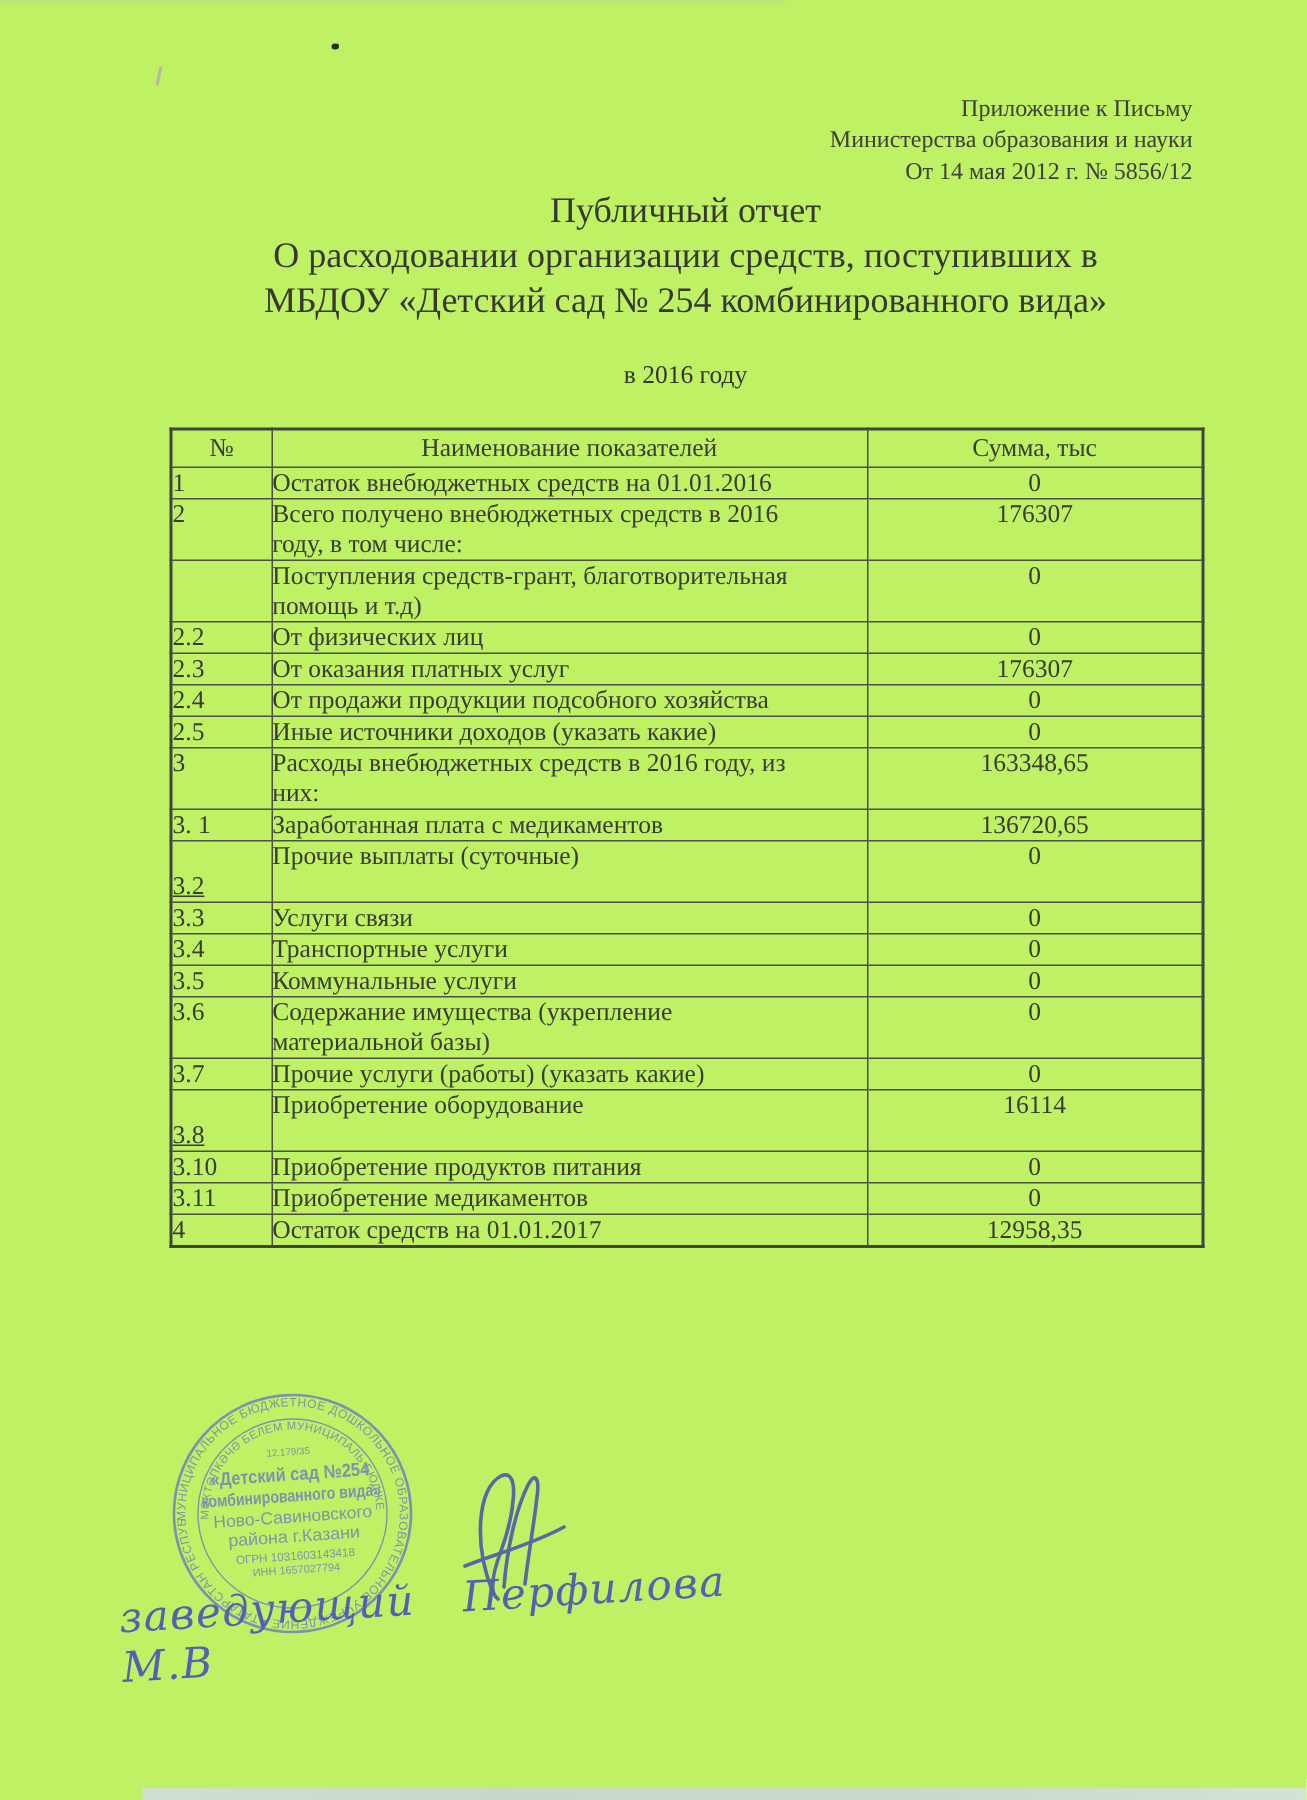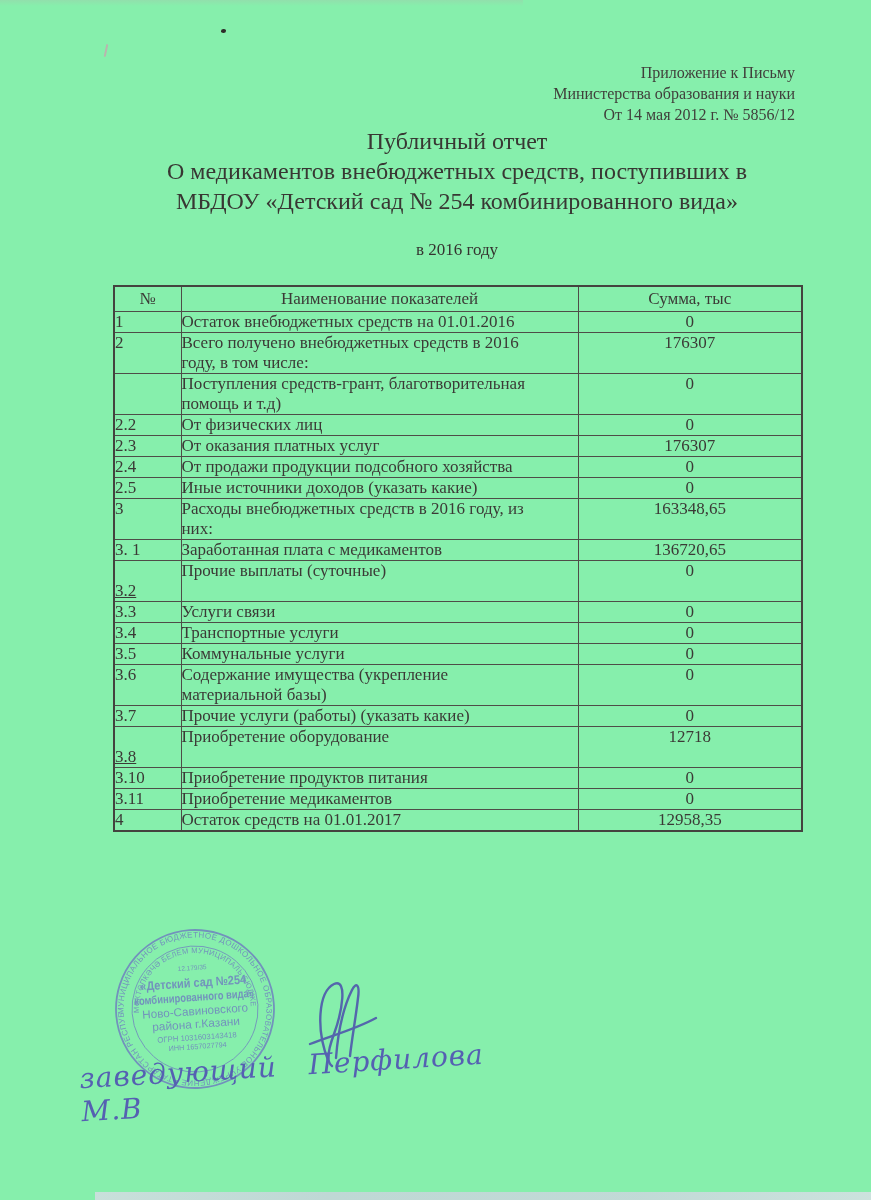--- a/index.html
+++ b/index.html
@@ -1,18 +1,18 @@
 <!DOCTYPE html>
 <html><head>
 <meta charset="utf-8">
 <style>
   html,body { margin:0; padding:0; }
   .page {
     position:relative; width:871px; height:1200px;
-    background:#86efac; overflow:hidden;
+    background:#bef264; overflow:hidden;
     font-family:"Liberation Serif", serif; color:#3b3a36;
   }
   
   .dot-artifact { position:absolute; left:221px; top:29px; width:5px; height:4px;
     background:#2e2c29; border-radius:50% 40% 50% 45%; }
   .pen-artifact { position:absolute; left:105px; top:44px; width:2px; height:13px;
     background:#b9b5ae; transform:rotate(12deg); border-radius:2px; }
   .bottom-band { position:absolute; left:95px; right:0; bottom:0; height:8px;
     background:linear-gradient(to right, #d4dde3, #c9d4dc 30%, #ccd6de 70%, #d8e0e6); opacity:.85; }
   .top-shade { position:absolute; left:0; top:0; width:60%; height:6px;
@@ -55,21 +55,21 @@
   <div class="top-shade"></div>
 
   <div class="ref-block">
     <div>Приложение к Письму</div>
     <div>Министерства образования и науки</div>
     <div>От 14 мая 2012 г. № 5856/12</div>
   </div>
 
   <div class="title-block">
     <div>Публичный отчет</div>
-    <div>О медикаментов внебюджетных средств, поступивших в</div>
+    <div>О расходовании организации средств, поступивших в</div>
     <div>МБДОУ «Детский сад № 254 комбинированного вида»</div>
   </div>
 
   <div class="year-line">в 2016 году</div>
 
   <table class="report">
     <colgroup>
         <col style="width:67px">
         <col style="width:397px">
         <col style="width:224px">
@@ -157,21 +157,21 @@
           <td class="c-sum">0</td>
         </tr>
         <tr>
           <td class="c-num">3.7</td>
           <td class="c-name">Прочие услуги (работы) (указать какие)</td>
           <td class="c-sum">0</td>
         </tr>
         <tr class="tall">
           <td class="c-num">3.8</td>
           <td class="c-name">Приобретение оборудование</td>
-          <td class="c-sum">12718</td>
+          <td class="c-sum">16114</td>
         </tr>
         <tr>
           <td class="c-num">3.10</td>
           <td class="c-name">Приобретение продуктов питания</td>
           <td class="c-sum">0</td>
         </tr>
         <tr>
           <td class="c-num">3.11</td>
           <td class="c-name">Приобретение медикаментов</td>
           <td class="c-sum">0</td>

